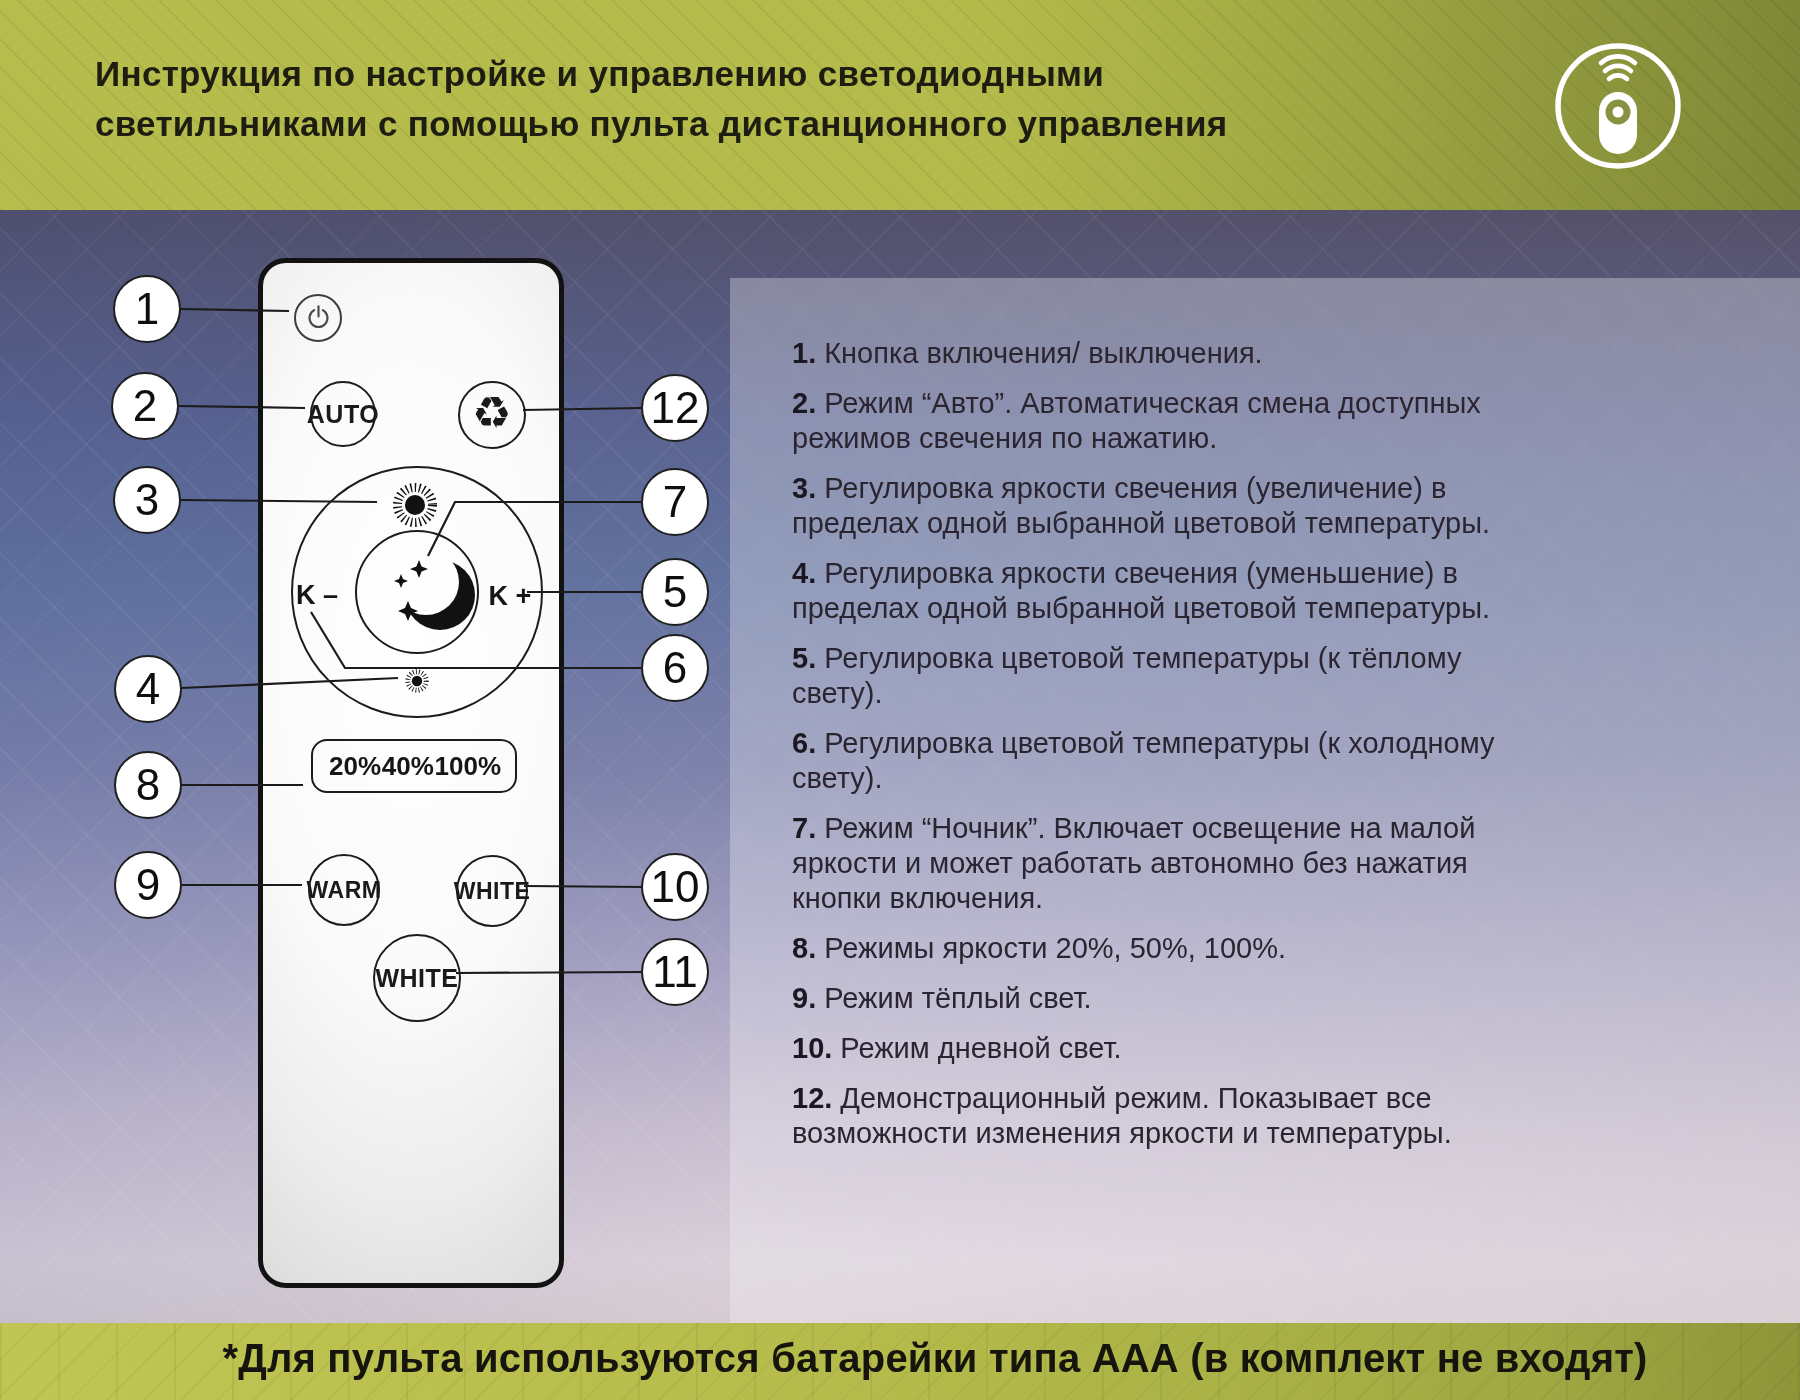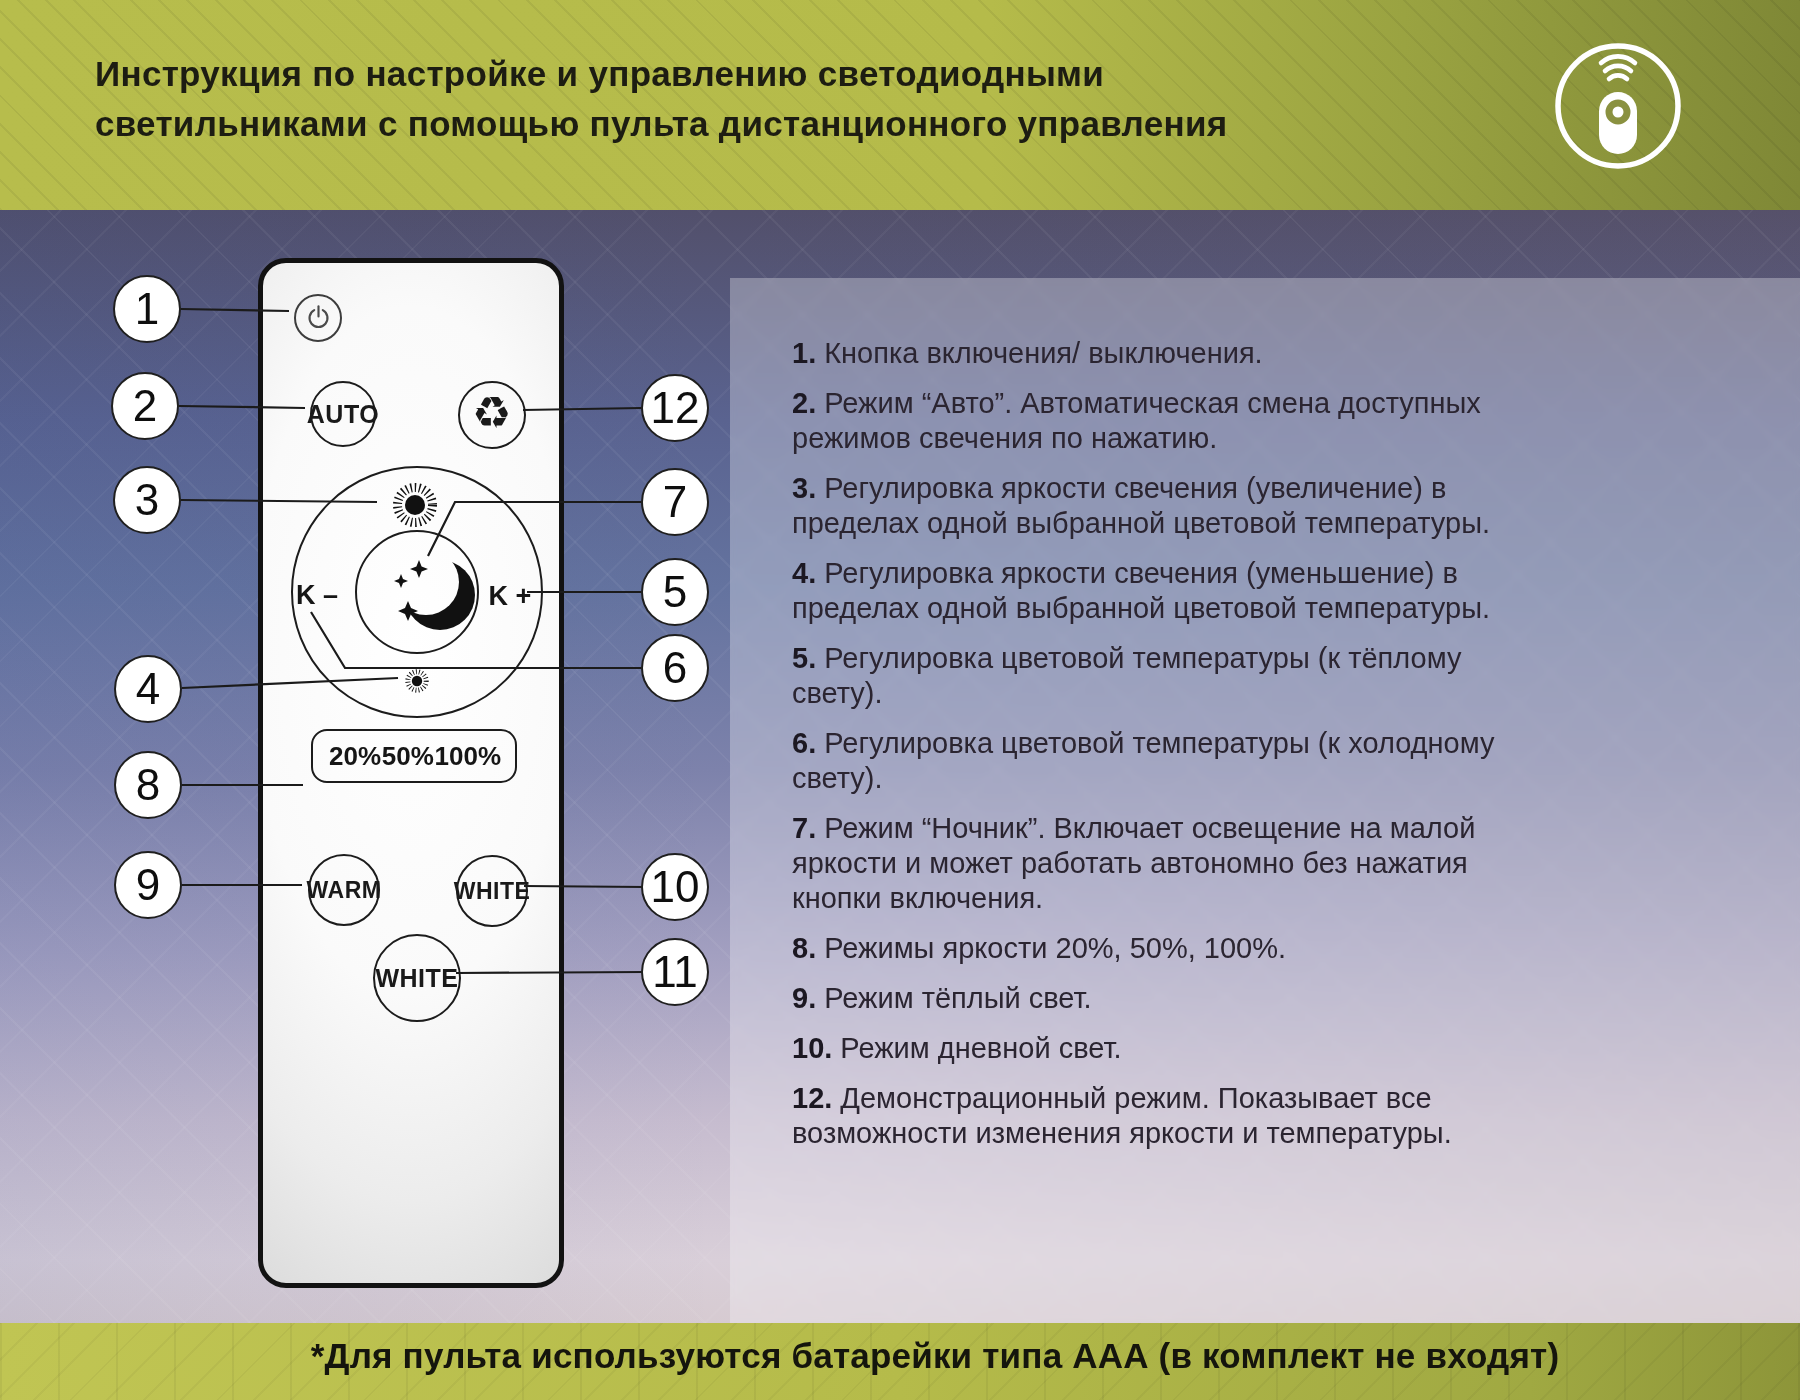--- a/index.html
+++ b/index.html
@@ -30,21 +30,21 @@
       linear-gradient(90deg,#c0c553 0%,#b5bb4a 50%,#a0a942 85%,#8d9539 100%);
   }
   .page-title{
     position:absolute;left:95px;top:49px;width:1300px;
     font-size:35px;line-height:50px;font-weight:700;color:#1d1d12;
     letter-spacing:0.3px;white-space:pre-line;
   }
   .footer-note{
     position:absolute;left:0;top:1336px;width:1800px;text-align:center;
     padding-left:70px;box-sizing:border-box;
-    font-size:35px;font-weight:700;color:#15150d;letter-spacing:0.2px;
+    font-size:40px;font-weight:700;color:#15150d;letter-spacing:0.2px;
   }
   
   .band-icon{position:absolute;left:1553px;top:41px;width:130px;height:130px;}
   
   .panel{
     position:absolute;left:730px;top:278px;width:1070px;height:1045px;
     background:rgba(245,245,250,0.32);
     -webkit-backdrop-filter:blur(3px);backdrop-filter:blur(3px);
   }
   .legend{position:absolute;left:792px;top:336px;width:900px;color:#2b2531;}
@@ -58,21 +58,21 @@
     background:radial-gradient(120% 75% at 50% 38%, #ffffff 0%, #fafafa 45%, #ececec 72%, #d6d6d6 100%);
   }
   .circle-btn{
     position:absolute;box-sizing:border-box;border-radius:50%;
     border:2.5px solid #1c1c1c;display:flex;align-items:center;justify-content:center;
     background:transparent;color:#1a1a1a;font-weight:700;letter-spacing:0.5px;
   }
   .ring{position:absolute;box-sizing:border-box;border-radius:50%;border:2.5px solid #1c1c1c;}
   .klabel{position:absolute;width:90px;text-align:center;font-size:27px;font-weight:700;color:#161616;}
   .bright-box{
-    position:absolute;left:48px;top:466px;width:206px;height:54px;box-sizing:border-box;
+    position:absolute;left:48px;top:476px;width:206px;height:54px;box-sizing:border-box;
     border:2.5px solid #1c1c1c;border-radius:16px;
     display:flex;align-items:center;justify-content:space-between;
     padding:0 14px 0 16px;font-size:26px;font-weight:700;color:#161616;
   }
   
   .badge{
     position:absolute;width:68px;height:68px;box-sizing:border-box;background:#ffffff;
     border:2.5px solid #1f1f1f;border-radius:50%;
     display:flex;align-items:center;justify-content:center;
     font-size:44px;color:#0e0e0e;
@@ -140,21 +140,21 @@
         <polygon fill="#111" points="40,17 42.6,23.4 49,26 42.6,28.6 40,35 37.4,28.6 31,26 37.4,23.4"></polygon>
         <polygon fill="#111" points="29,58 32,65 39,68 32,71 29,78 26,71 19,68 26,65"></polygon>
       </svg>
     </div>
 
     <div class="klabel" style="left:9px;top:317px;">K –</div>
     <div class="klabel" style="left:202px;top:318px;">K +</div>
 
     <div class="bright-box">
       <span>20%</span>
-      <span>50%</span>
+      <span>40%</span>
       <span>100%</span>
     </div>
 
     <div class="circle-btn" style="left:45px;top:591px;width:72px;height:72px;font-size:23px;">
       <span>WARM</span>
     </div>
     <div class="circle-btn" style="left:193px;top:592px;width:72px;height:72px;font-size:23px;">
       <span>WHITE</span>
     </div>
     <div class="circle-btn" style="left:110px;top:671px;width:88px;height:88px;font-size:25px;">

